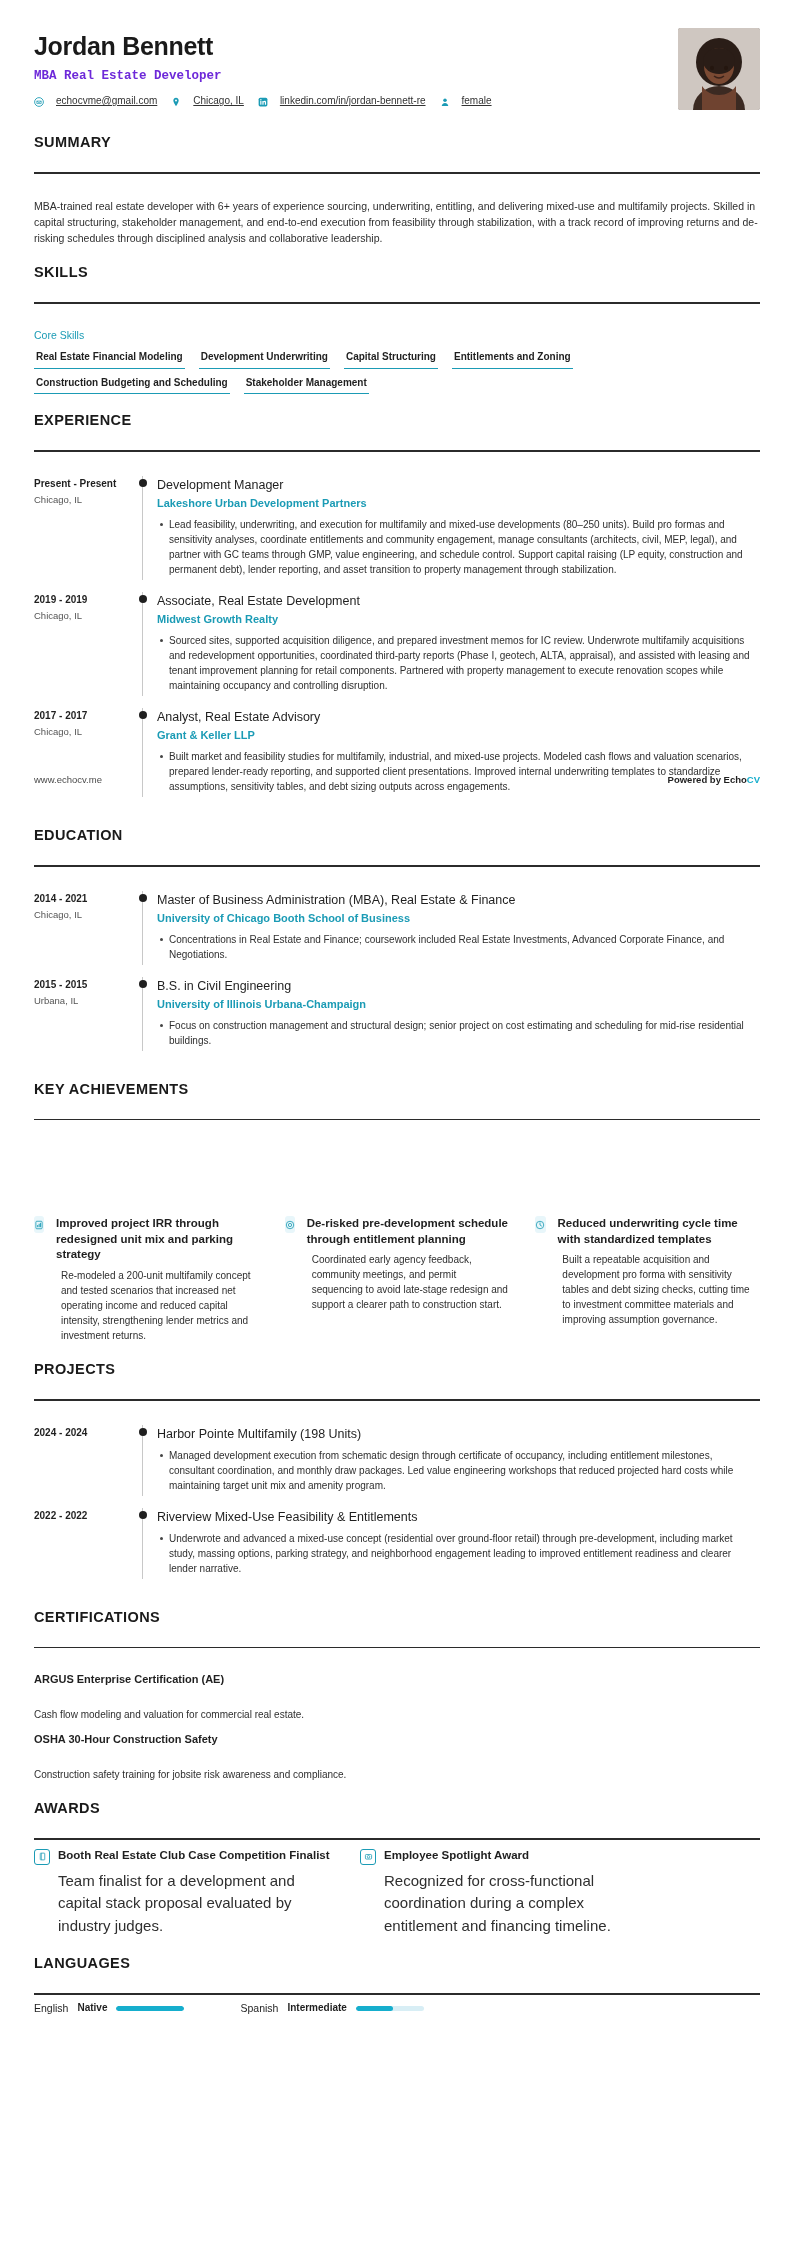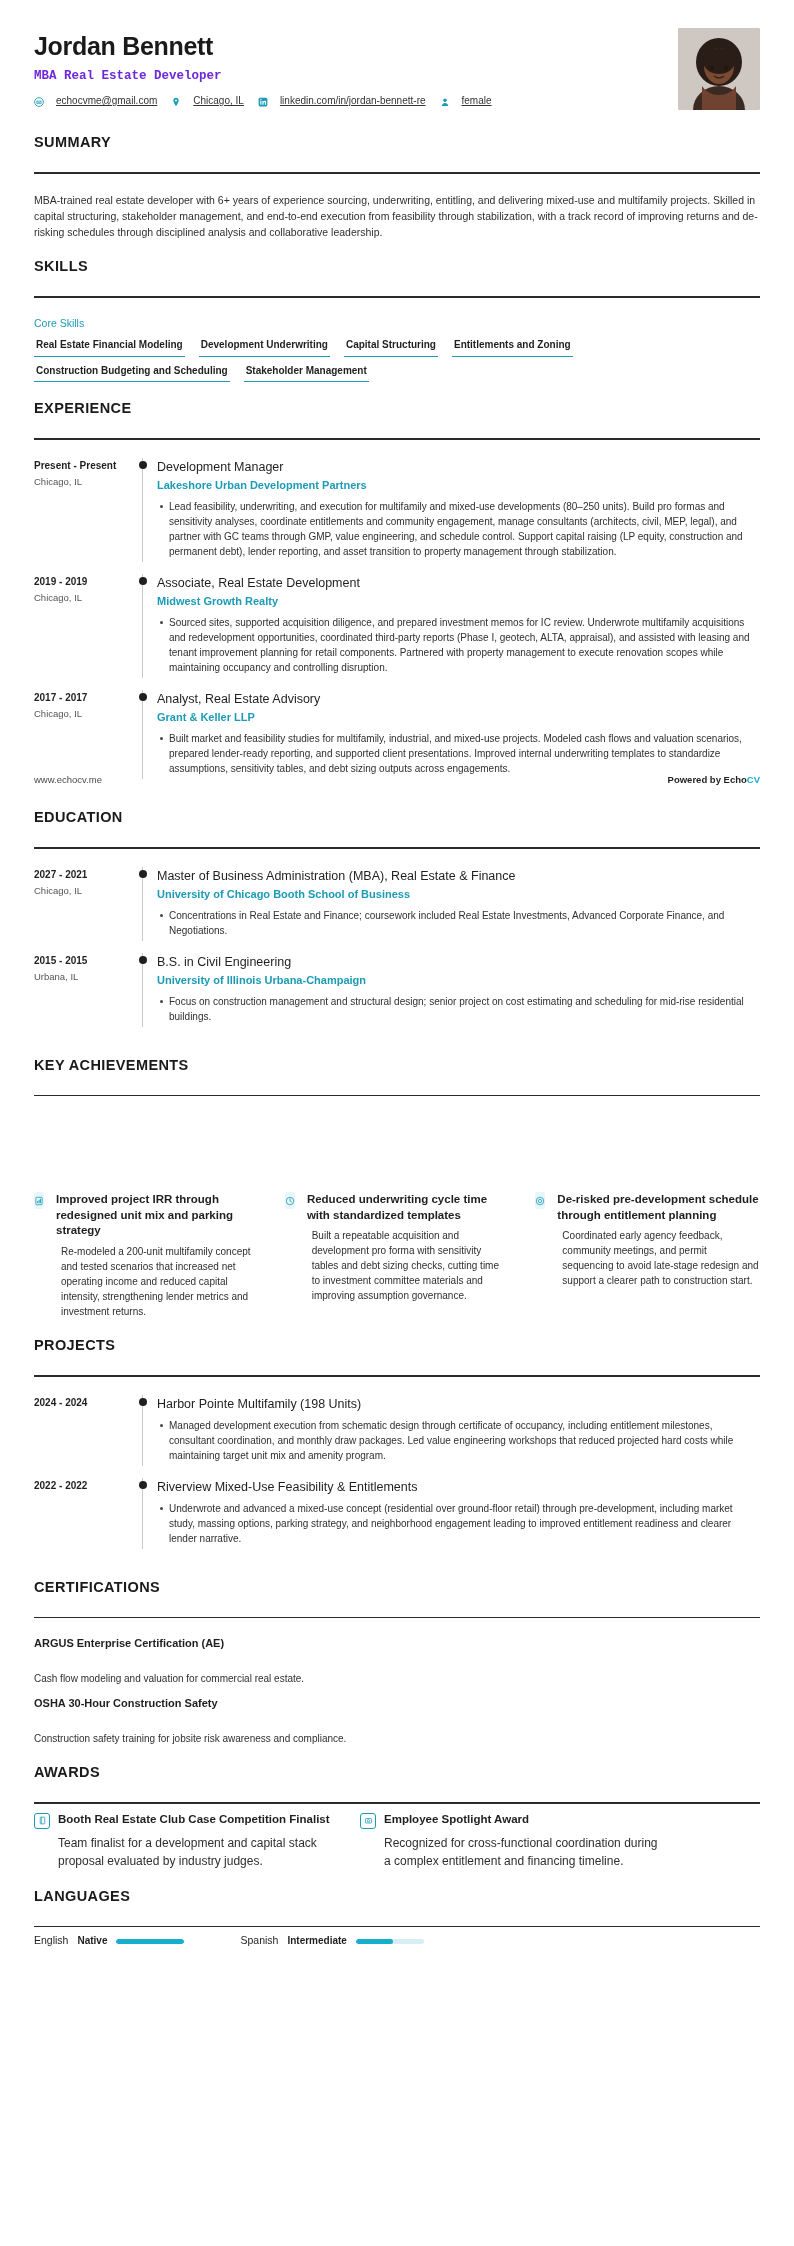--- a/index.html
+++ b/index.html
@@ -62,21 +62,21 @@
   
   .section { margin-top: 16px; }
   .section-title {
     font-size: 14.5px;
     font-weight: bold;
     letter-spacing: 0.4px;
     color: #1a1a1a;
     padding-bottom: 19px;
   }
   .rule { height: 1.6px; background: #2b2b2b; width: 100%; }
-  .section-body { padding-top: 18px; }
+  .section-body { padding-top: 24px; }
 
   .summary-text {
     font-size: 10.5px;
     line-height: 1.55;
     color: #2f2f2f;
     text-align: left;
   }
 
   
   .skills-group-title {
@@ -182,21 +182,21 @@
     width: 16px; height: 16px;
     border: 1.3px solid #1b9bb5;
     border-radius: 3px;
     color: #1b9bb5;
     display: flex; align-items: center; justify-content: center;
     font-size: 9px;
     flex: 0 0 16px;
     margin-top: 1px;
   }
   .award-title { font-size: 11.5px; font-weight: bold; color: #1f1f1f; line-height: 1.35; }
-  .award-desc { font-size: 12px; color: #2f2f2f; margin-top: 5px; line-height: 1.5; }
+  .award-desc { font-size: 15px; color: #2f2f2f; margin-top: 5px; line-height: 1.5; }
   .award-desc.indented { padding-left: 24px; }
 
   
   .lang-row { display: flex; gap: 56px; padding-top: 6px; align-items: flex-start; }
   .lang { display: flex; align-items: center; gap: 9px; }
   .lang-name { font-size: 10.5px; color: #1f1f1f; }
   .lang-level { font-size: 10px; font-weight: bold; color: #1f1f1f; }
   .lang-bar {
     width: 68px; height: 5px;
     background: #d8eef5;
@@ -373,21 +373,21 @@
     </div>
   </div>
 
   <div class="section">
     <div class="section-title">EDUCATION</div>
     <div class="rule"></div>
     <div class="section-body entries">
 
       <div class="entry">
         <div class="entry-left">
-          <div class="entry-date">2027 - 2021</div>
+          <div class="entry-date">2014 - 2021</div>
           <div class="entry-loc">Chicago, IL</div>
         </div>
         <div class="entry-line">
             <span class="entry-dot"></span>
           </div>
         <div class="entry-right">
           <div class="entry-role">Master of Business Administration (MBA), Real Estate &amp; Finance</div>
           <div class="entry-org">University of Chicago Booth School of Business</div>
           <div class="bullets">
             <div class="bullet">Concentrations in Real Estate and Finance; coursework included Real Estate Investments, Advanced Corporate Finance, and Negotiations.</div>
@@ -437,43 +437,43 @@
           </div>
         </div>
         <div class="ach-text" style="padding-left:27px">Re-modeled a 200-unit multifamily concept and tested scenarios that increased net operating income and reduced capital intensity, strengthening lender metrics and investment returns.</div>
       </div>
 
       <div class="ach">
         <div class="ach-row">
           <div class="ach-icon">
             <svg width="10" height="10" viewBox="0 0 16 16">
                 <circle cx="8" cy="8" r="6" fill="none" stroke="#1b9bb5" stroke-width="1.3"></circle>
-                <path d="M8 4.6V8l2.4 1.6" stroke="#1b9bb5" stroke-width="1.3" fill="none" stroke-linecap="round"></path>
+                <circle cx="8" cy="8" r="2.6" fill="none" stroke="#1b9bb5" stroke-width="1.3"></circle>
               </svg>
           </div>
           <div>
-            <div class="ach-head">Reduced underwriting cycle time with standardized templates</div>
-          </div>
-        </div>
-        <div class="ach-text" style="padding-left:27px">Built a repeatable acquisition and development pro forma with sensitivity tables and debt sizing checks, cutting time to investment committee materials and improving assumption governance.</div>
+            <div class="ach-head">De-risked pre-development schedule through entitlement planning</div>
+          </div>
+        </div>
+        <div class="ach-text" style="padding-left:27px">Coordinated early agency feedback, community meetings, and permit sequencing to avoid late-stage redesign and support a clearer path to construction start.</div>
       </div>
 
       <div class="ach">
         <div class="ach-row">
           <div class="ach-icon">
             <svg width="10" height="10" viewBox="0 0 16 16">
                 <circle cx="8" cy="8" r="6" fill="none" stroke="#1b9bb5" stroke-width="1.3"></circle>
-                <circle cx="8" cy="8" r="2.6" fill="none" stroke="#1b9bb5" stroke-width="1.3"></circle>
+                <path d="M8 4.6V8l2.4 1.6" stroke="#1b9bb5" stroke-width="1.3" fill="none" stroke-linecap="round"></path>
               </svg>
           </div>
           <div>
-            <div class="ach-head">De-risked pre-development schedule through entitlement planning</div>
-          </div>
-        </div>
-        <div class="ach-text" style="padding-left:27px">Coordinated early agency feedback, community meetings, and permit sequencing to avoid late-stage redesign and support a clearer path to construction start.</div>
+            <div class="ach-head">Reduced underwriting cycle time with standardized templates</div>
+          </div>
+        </div>
+        <div class="ach-text" style="padding-left:27px">Built a repeatable acquisition and development pro forma with sensitivity tables and debt sizing checks, cutting time to investment committee materials and improving assumption governance.</div>
       </div>
 
     </div>
   </div>
 
   <div class="section">
     <div class="section-title">PROJECTS</div>
     <div class="rule"></div>
     <div class="section-body entries">
 

